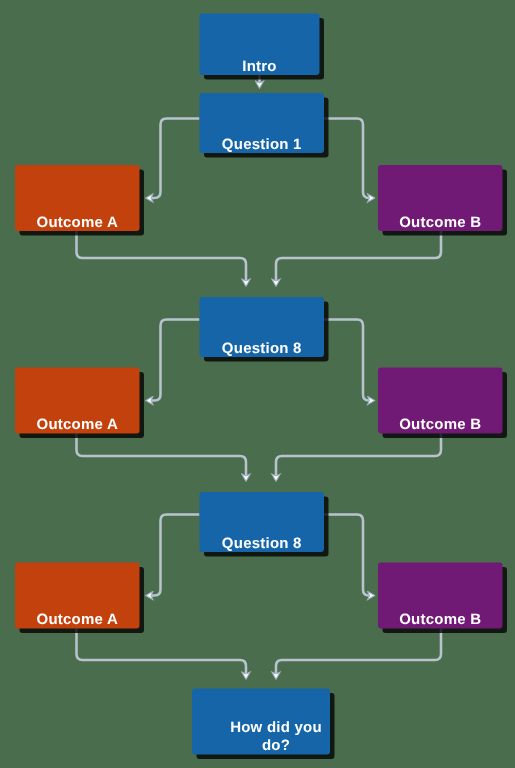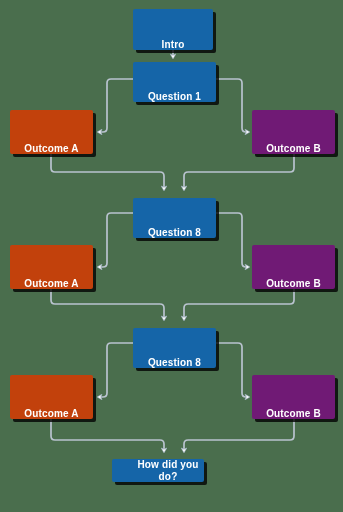--- a/index.html
+++ b/index.html
@@ -112,17 +112,17 @@
     </div>
   <div class="node blue" style="left:133px; top:328px; width:83px; height:40px;">
       <span>Question 8</span>
     </div>
   <div class="node cyan" style="left:10px;  top:375px; width:83px; height:44px;">
       <span>Outcome A</span>
     </div>
   <div class="node crimson" style="left:252px; top:375px; width:83px; height:44px;">
       <span>Outcome B</span>
     </div>
-  <div class="node blue" style="left:112px; top:459px; width:92px; height:23px;padding-left:20px;">
+  <div class="node blue" style="left:128px; top:459px; width:92px; height:44px;padding-left:20px;">
       <span>How did you do?</span>
     </div>
 
 </div>
 
 </body></html>

